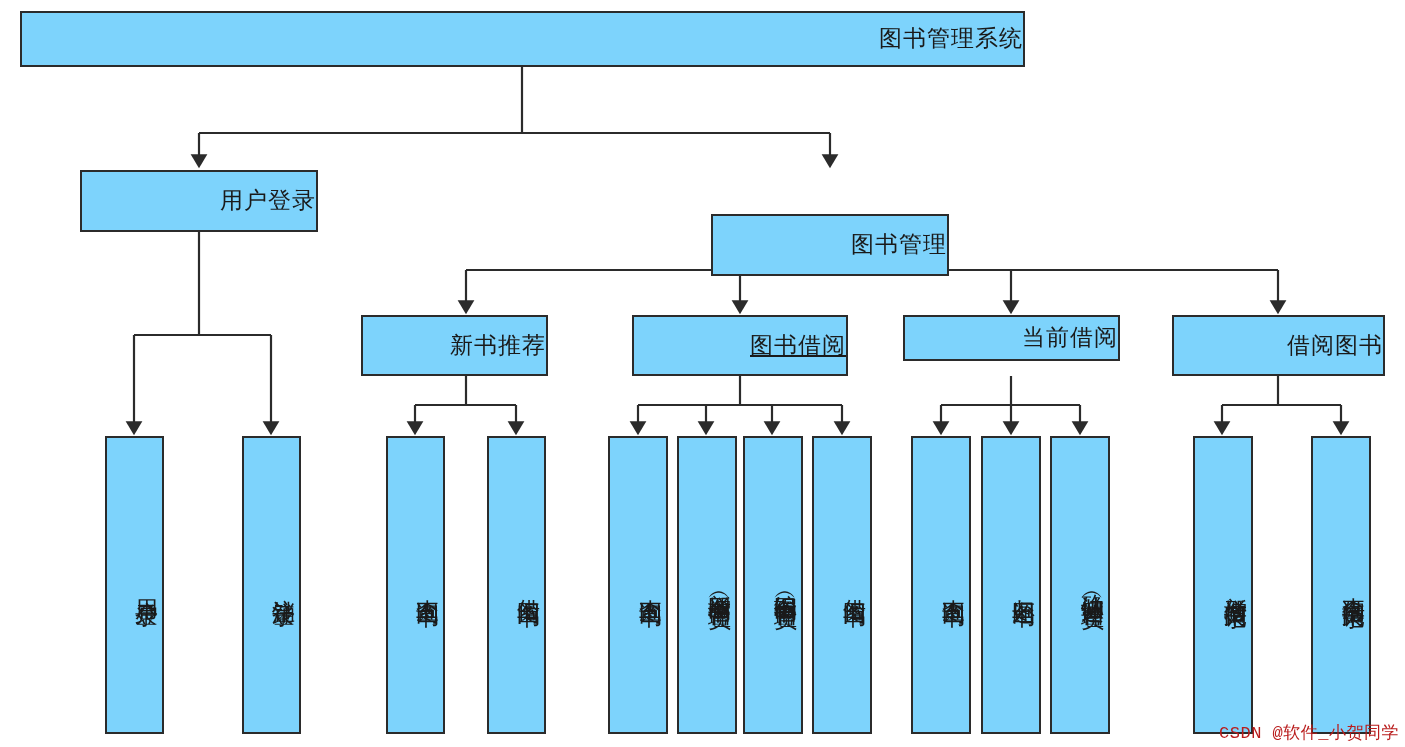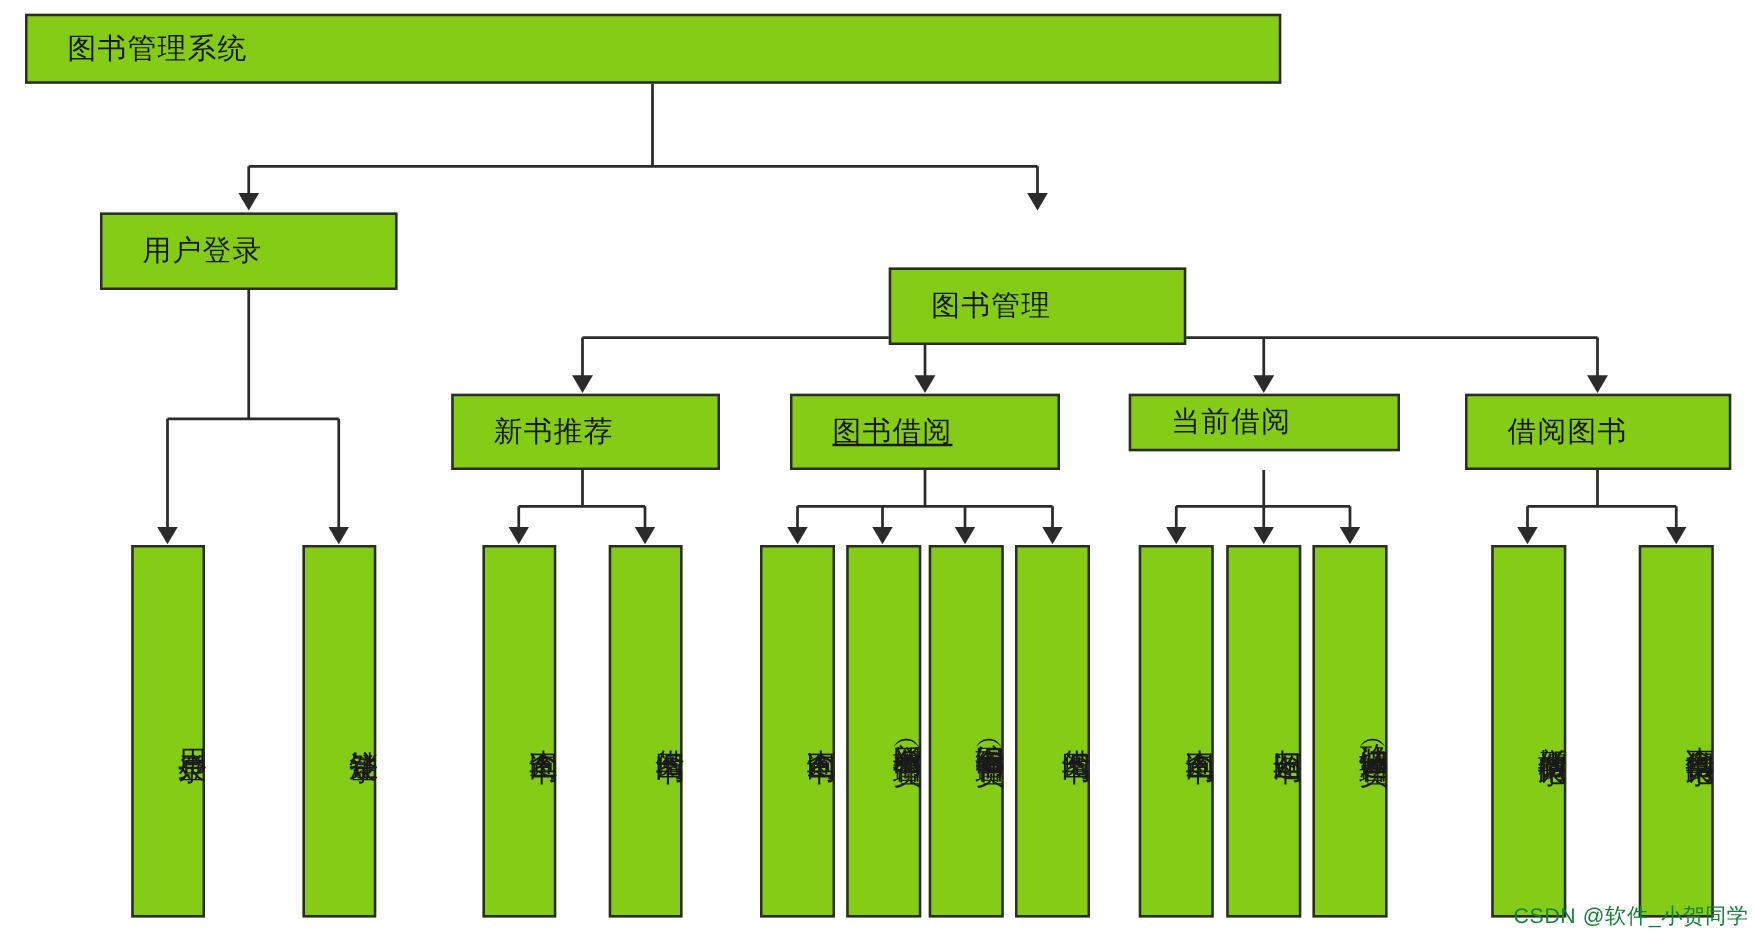--- a/index.html
+++ b/index.html
@@ -1,28 +1,28 @@
 <!DOCTYPE html>
 <html><head>
 <meta charset="utf-8">
 <style>
   html,body{margin:0;padding:0;background:#ffffff;}
   body{width:1405px;height:747px;overflow:hidden;font-family:"Liberation Sans","DejaVu Sans",sans-serif;}
   #diagram-root{position:relative;width:1405px;height:747px;background:#fff;}
   svg.edges{position:absolute;left:0;top:0;width:1405px;height:747px;}
-  .node{position:absolute;box-sizing:border-box;background:#84cc16;border:2.2px solid #2b2b2b;
-        display:flex;align-items:center;justify-content:flex-start;color:#1a1a1a;padding-left:32px;}
+  .node{position:absolute;box-sizing:border-box;background:#7dd3fc;border:2.2px solid #2b2b2b;
+        display:flex;align-items:center;justify-content:flex-end;color:#1a1a1a;padding-left:32px;}
   .node.h{ }
   .node.h .label{font-size:23px;line-height:1.1;letter-spacing:1px;white-space:nowrap;}
   .node.v{}
   .node.v .label{font-size:23px;line-height:1.32;letter-spacing:2px;
         writing-mode:vertical-rl;text-orientation:upright;white-space:nowrap;}
   .root .label{font-size:24px;}
-  .watermark{position:absolute;right:6px;bottom:3px;font-size:17px;color:#15803d;
-        letter-spacing:0.5px;white-space:nowrap;}
+  .watermark{position:absolute;right:6px;bottom:3px;font-size:17px;color:#b91c1c;
+        letter-spacing:0.5px;white-space:nowrap;font-family:Liberation Mono, monospace;}
 </style>
 </head>
 <body>
 
 <div id="diagram-root">
 
   <svg class="edges" viewBox="0 0 1405 747" xmlns="http://www.w3.org/2000/svg">
     <defs>
       <marker id="arrow" markerWidth="9" markerHeight="9" refX="2.6" refY="4.2" orient="auto" markerUnits="strokeWidth">
         <path d="M0,0.4 L0,8 L6.4,4.2 z" fill="#2b2b2b"></path>
@@ -76,21 +76,21 @@
     <span class="label">图书管理系统</span>
   </div>
 
   <div class="node h" style="left:80px;top:170px;width:238px;height:62px;">
     <span class="label">用户登录</span>
   </div>
   <div class="node h" style="left:711px;top:170px;width:238px;height:62px;margin-top:44px;">
     <span class="label">图书管理</span>
   </div>
 
-  <div class="node h" style="left:361px;top:315px;width:215px;height:61px;">
+  <div class="node h" style="left:361px;top:315px;width:187px;height:61px;">
     <span class="label">新书推荐</span>
   </div>
   <div class="node h" style="left:632px;top:315px;width:216px;height:61px;text-decoration:underline;">
     <span class="label">图书借阅</span>
   </div>
   <div class="node h" style="left:903px;top:315px;width:217px;height:46px;">
     <span class="label">当前借阅</span>
   </div>
   <div class="node h" style="left:1172px;top:315px;width:213px;height:61px;">
     <span class="label">借阅图书</span>

